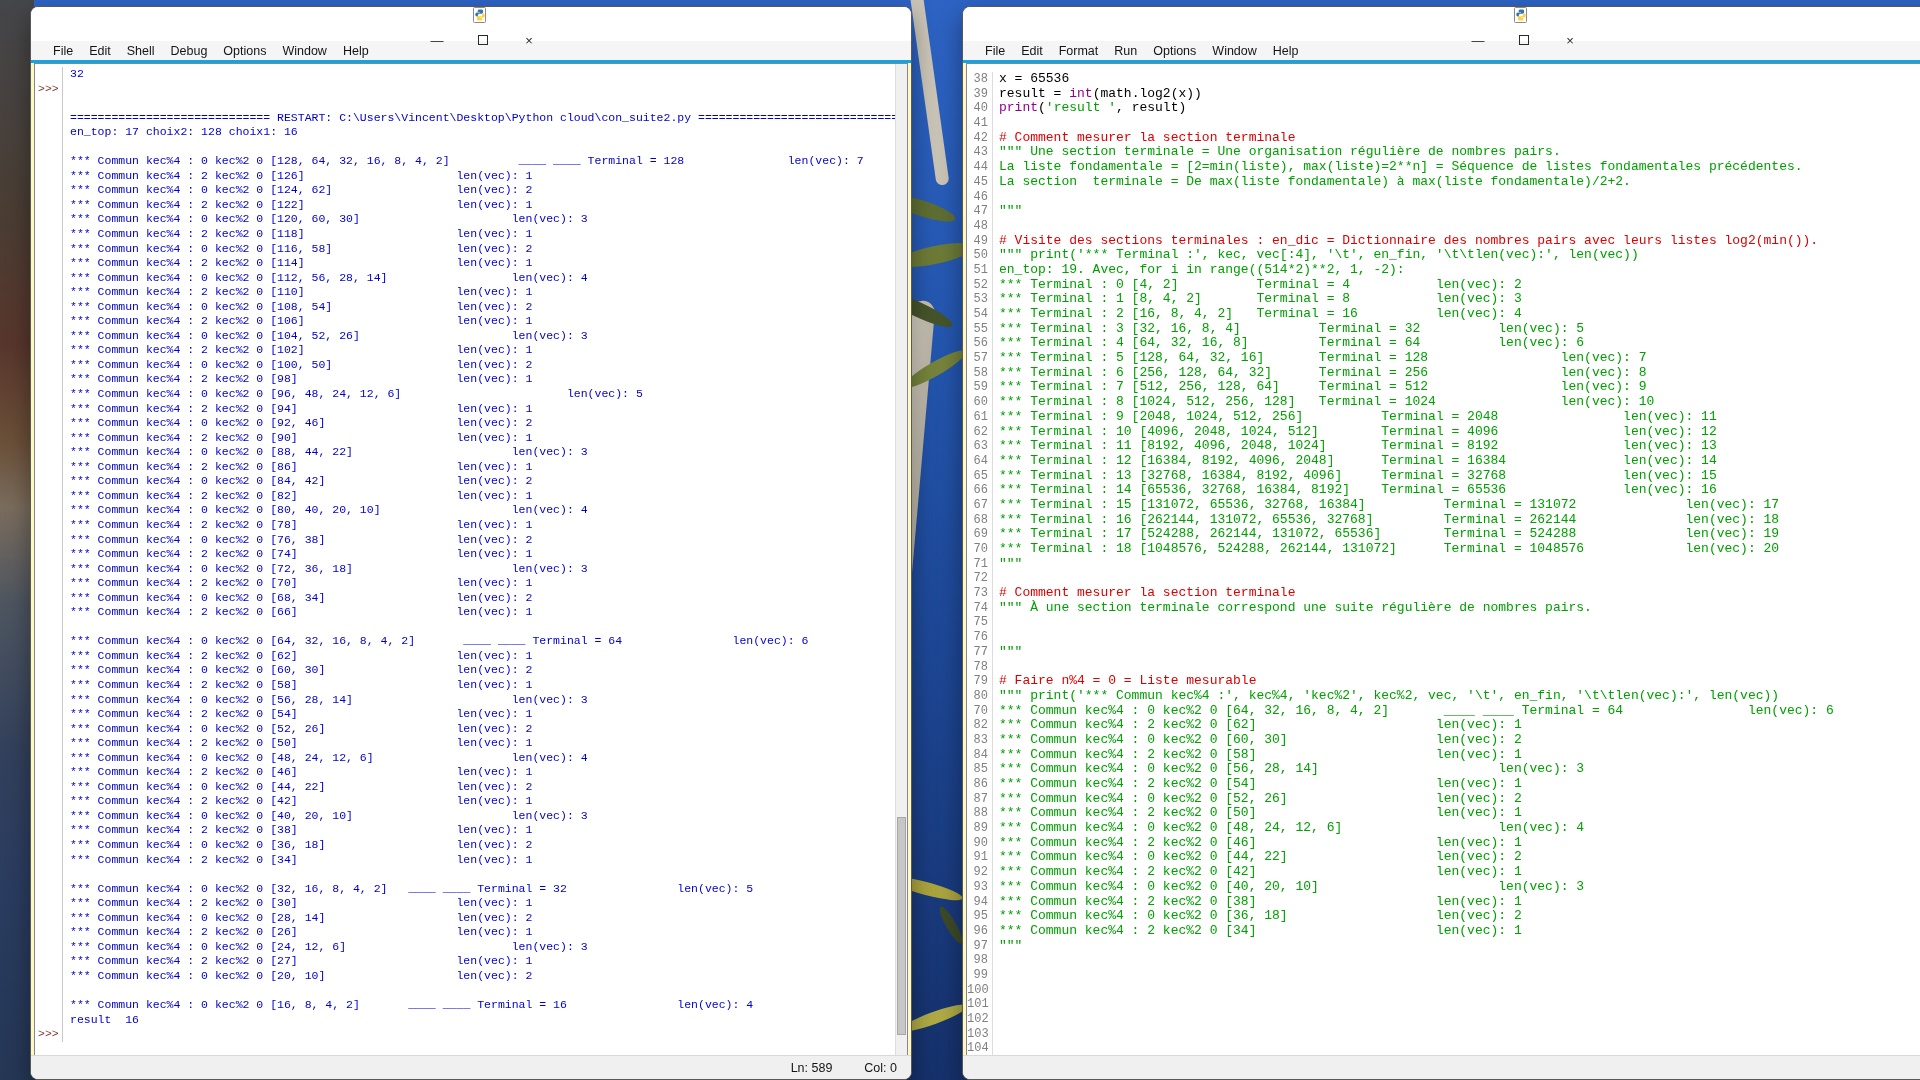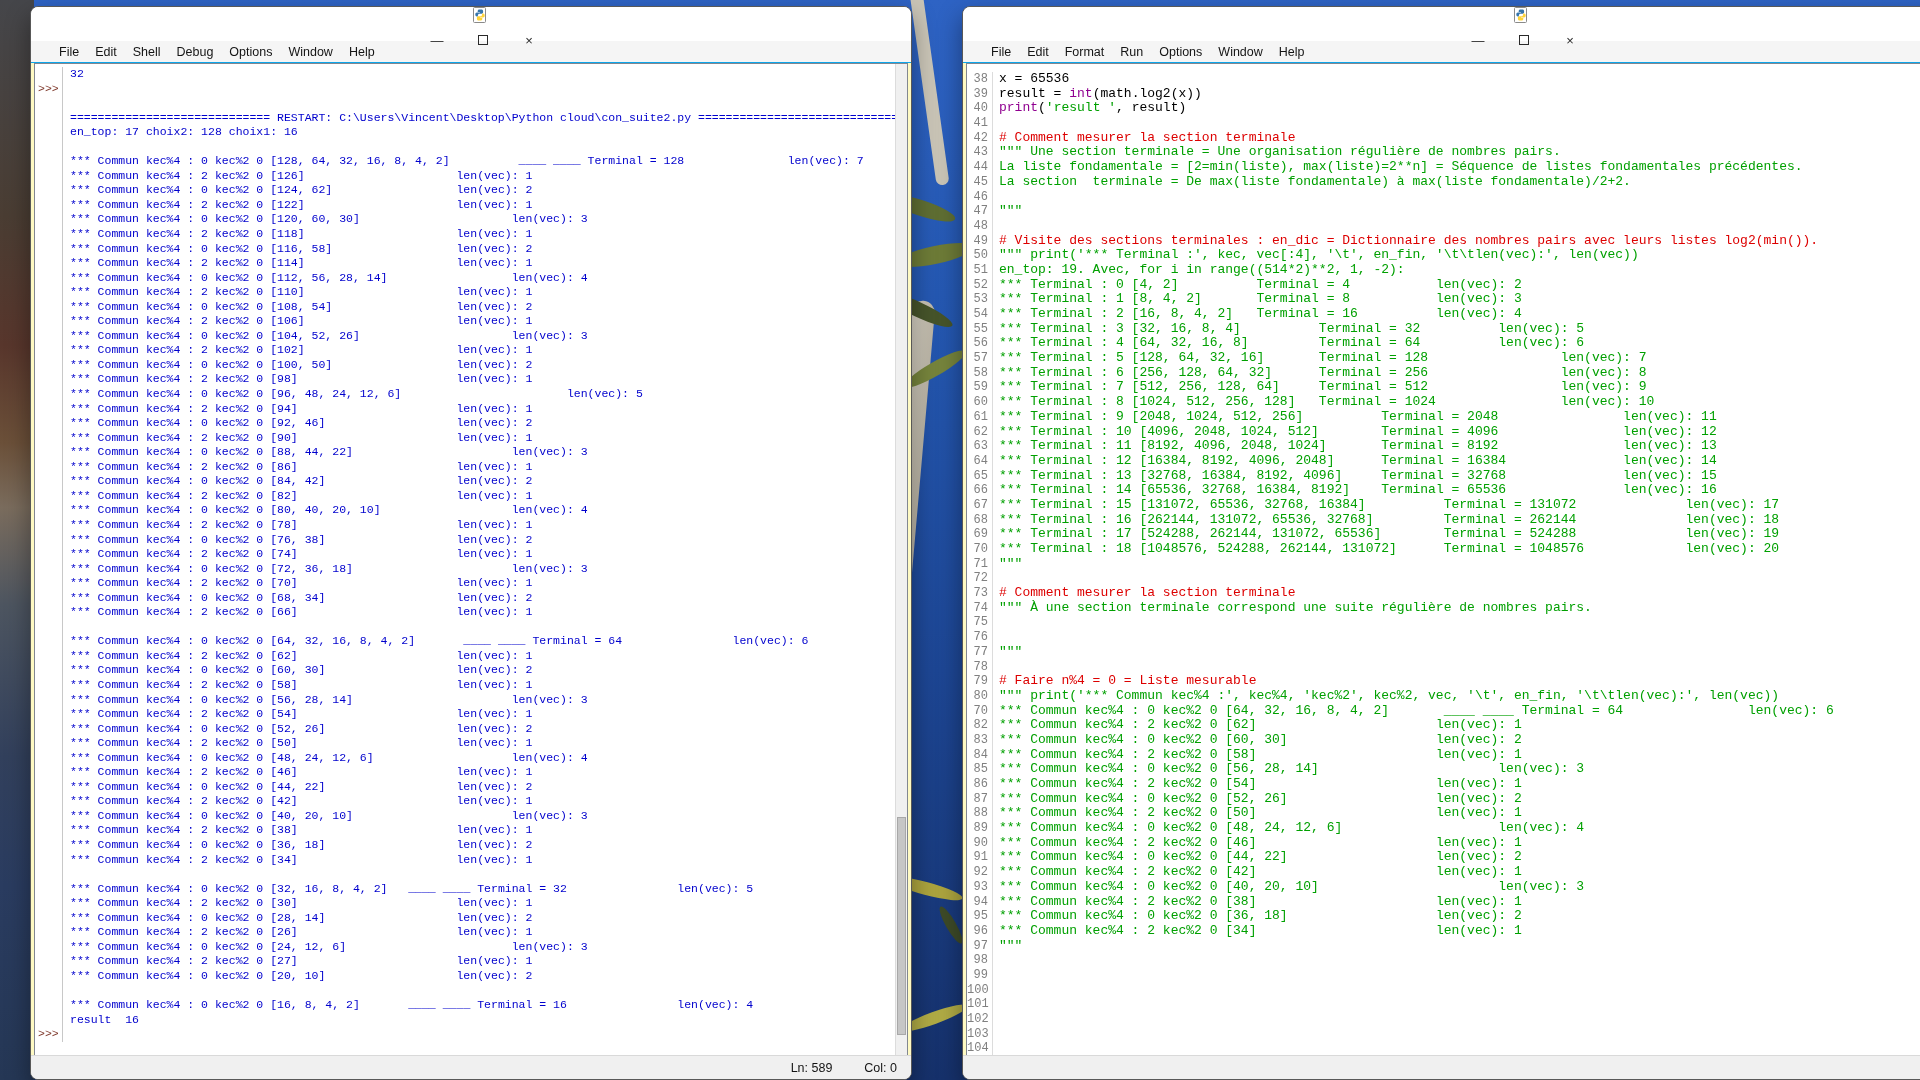--- a/index.html
+++ b/index.html
@@ -38,22 +38,22 @@
   #win-right { left:962px; width:1100px; }
 
   .titlebar { height:34px; background:#ffffff; display:flex; align-items:center; padding-left:24px;flex-direction:column; }
   .app-icon { width:16px; height:16px; margin-right:7px; flex:none; }
   .title-text { font-size:12.5px; color:#141414; flex:1; white-space:nowrap; overflow:hidden; }
   .caption { display:flex; height:100%; flex:none; }
   .cap-btn { width:46px; height:100%; display:flex; align-items:center; justify-content:center;
              font-size:13px; color:#2a2a2a; }
   .cap-btn.max span { display:block; width:10px; height:10px; border:1px solid #2a2a2a; }
 
-  .menubar { height:22px; background:#f5f5f5; display:flex; align-items:stretch; padding-left:20px;
-             border-bottom:1px solid #0ea5e9; }
+  .menubar { height:22px; background:#f5f5f5; display:flex; align-items:stretch; padding-left:14px;
+             border-bottom:3px solid #0ea5e9; }
   .menu-item { font-size:12.5px; color:#141414; padding:0 8px; display:flex; align-items:center; }
 
   .win-body { position:absolute; top:56px; left:0; right:0; bottom:24px; background:#fef9c3; }
   .frame { position:absolute; top:0; left:3px; right:3px; bottom:0; background:#ffffff;
            border:1px solid #828790; border-bottom:none; display:flex; overflow:hidden; }
   .text-col { flex:1; overflow:hidden; padding-top:3px; }
 
   .vscroll { width:12px; flex:none; background:#f0f0f0; border-left:1px solid #dcdcdc; position:relative; }
   .vthumb { position:absolute; left:1px; right:1px; background:#c6c6c6; border:1px solid #a8a8a8; }
   #win-left  .vthumb { top:76%; height:22%; }

